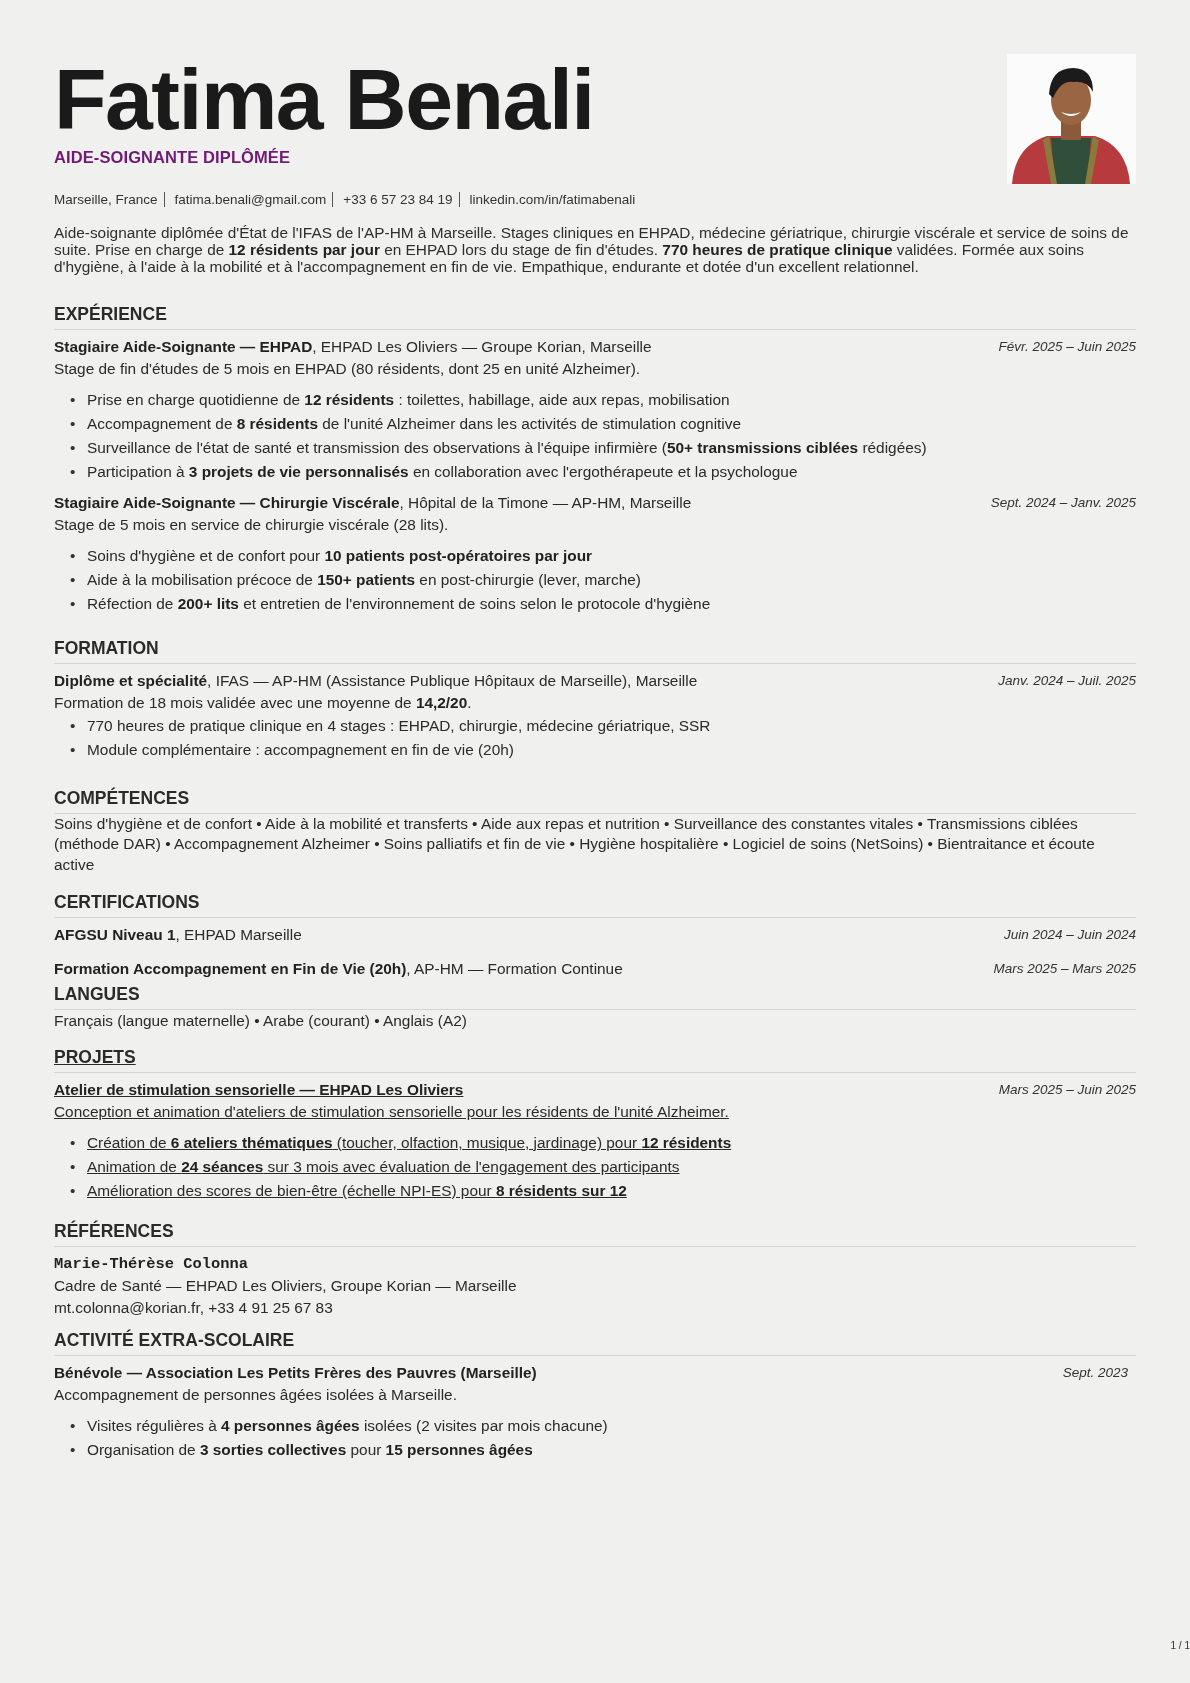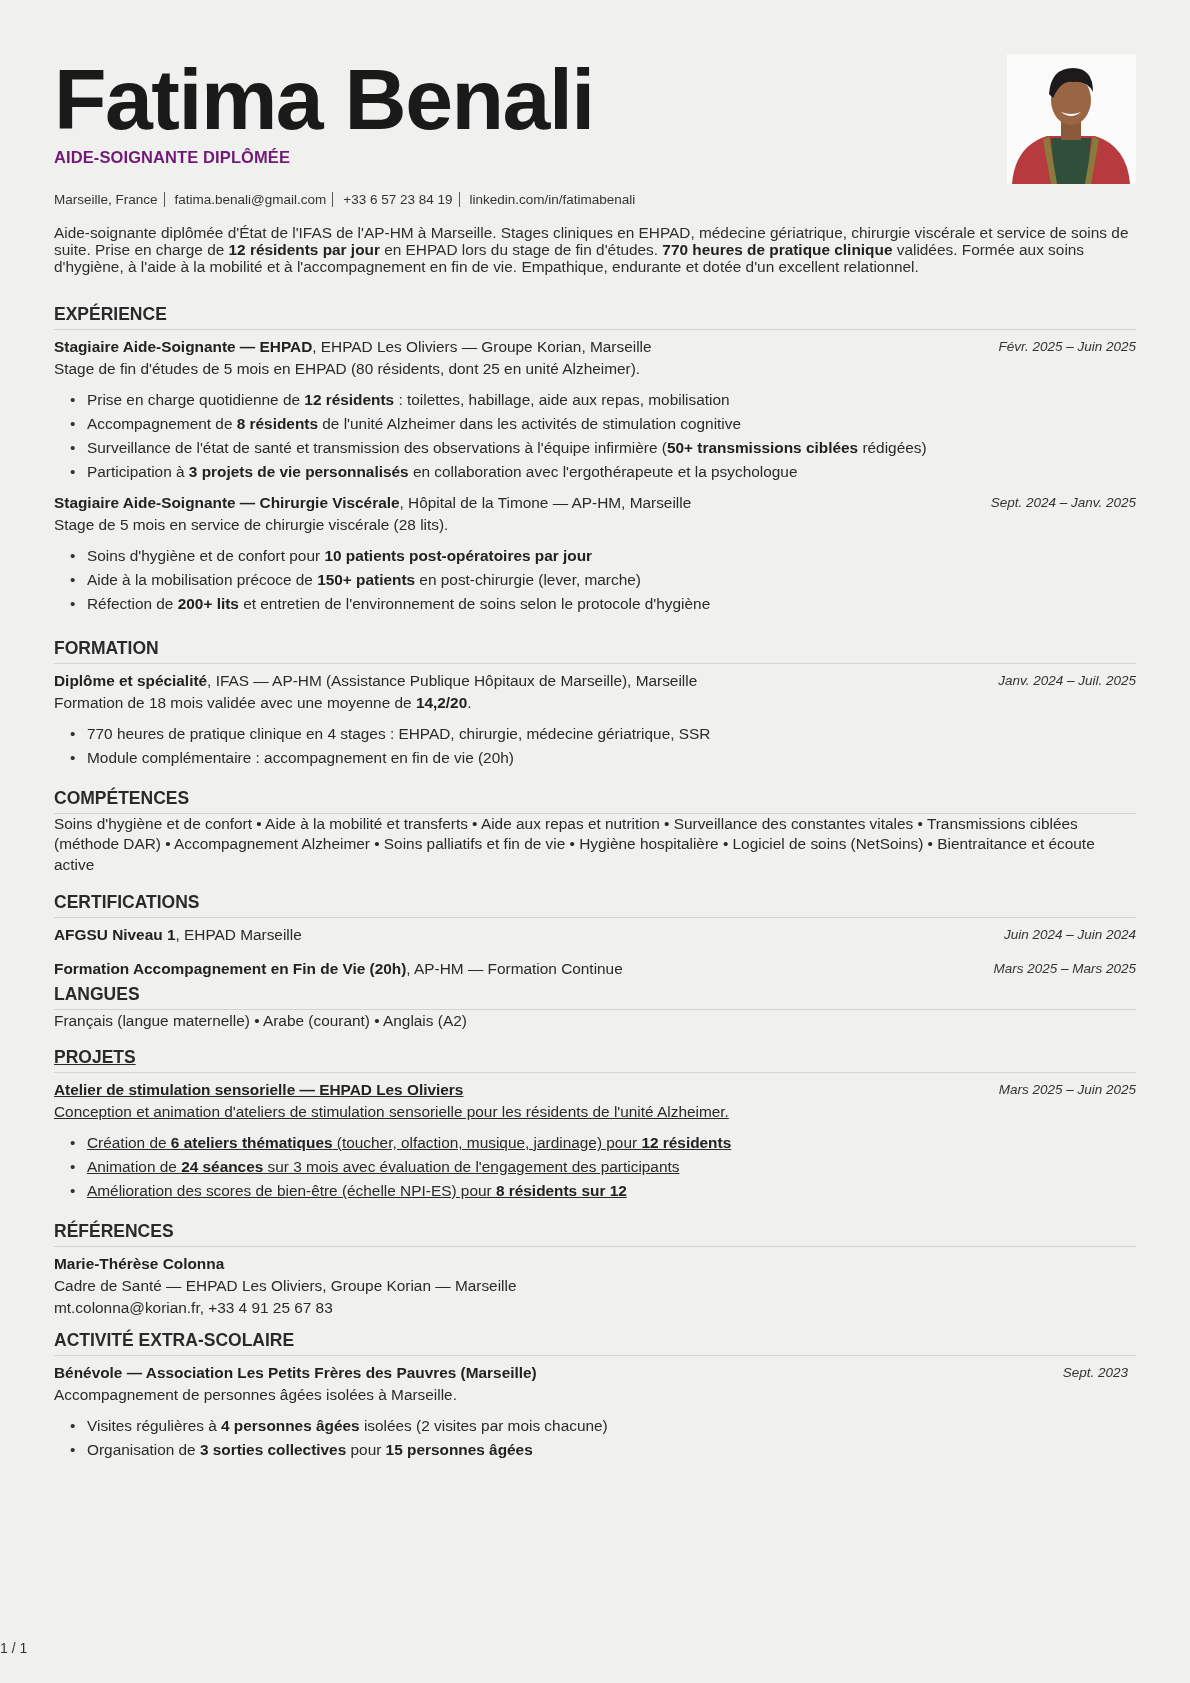--- a/index.html
+++ b/index.html
@@ -16,21 +16,21 @@
   .section { position:absolute; left:0; width:1082px; }
   .sec-h { font-size:17.5px; font-weight:700; color:#2a2a2a; height:22px; line-height:22px; }
   .rule { height:1px; background:#d3d5d2; margin-top:0; }
   .row { position:relative; font-size:15.4px; line-height:22px; white-space:nowrap; }
   .date { position:absolute; right:0; top:0; font-style:italic; font-size:13.5px; color:#333; }
   .desc { font-size:15.4px; line-height:22px; }
   ul { margin:0; padding:0; list-style:none; }
   li { position:relative; padding-left:33px; font-size:15.4px; line-height:24px; white-space:nowrap; }
   li::before { content:"•"; position:absolute; left:16px; top:0; color:#333; }
   .para { font-size:15.4px; line-height:20.4px; }
-  .pagenum { position:absolute; left:0; width:1190px; top:1640px; text-align:left; font-size:14px; color:#333; }
+  .pagenum { position:absolute; left:0; width:1190px; top:1640px; text-align:right; font-size:10px; color:#333; }
 </style>
 </head>
 <body>
 
 <div class="page">
 
   <div class="name">Fatima Benali</div>
   <div class="title">AIDE-SOIGNANTE DIPLÔMÉE</div>
 
   <div class="contact">
@@ -84,21 +84,21 @@
   </div>
 
   <div class="section" style="top:637px;">
     <div class="sec-h">FORMATION</div>
     <div class="rule" style="margin-top:4px;"></div>
     <div class="row" style="margin-top:6px;">
       <b>Diplôme et spécialité</b><span>, IFAS — AP-HM (Assistance Publique Hôpitaux de Marseille), Marseille</span>
       <span class="date">Janv. 2024 – Juil. 2025</span>
     </div>
     <div class="desc"><span>Formation de 18 mois validée avec une moyenne de </span><b>14,2/20</b><span>.</span></div>
-    <ul style="margin-top:8px;">
+    <ul style="margin-top:0;">
       <li>770 heures de pratique clinique en 4 stages : EHPAD, chirurgie, médecine gériatrique, SSR</li>
       <li>Module complémentaire : accompagnement en fin de vie (20h)</li>
     </ul>
   </div>
 
   <div class="section" style="top:787px;">
     <div class="sec-h">COMPÉTENCES</div>
     <div class="rule" style="margin-top:4px;"></div>
     <div class="para" style="">Soins d'hygiène et de confort • Aide à la mobilité et transferts • Aide aux repas et nutrition • Surveillance des constantes vitales • Transmissions ciblées (méthode DAR) • Accompagnement Alzheimer • Soins palliatifs et fin de vie • Hygiène hospitalière • Logiciel de soins (NetSoins) • Bientraitance et écoute active</div>
   </div>
@@ -133,21 +133,21 @@
     <ul style="margin-top:8px;">
       <li><span>Création de </span><b>6 ateliers thématiques</b><span> (toucher, olfaction, musique, jardinage) pour </span><b>12 résidents</b></li>
       <li><span>Animation de </span><b>24 séances</b><span> sur 3 mois avec évaluation de l'engagement des participants</span></li>
       <li><span>Amélioration des scores de bien-être (échelle NPI-ES) pour </span><b>8 résidents sur 12</b></li>
     </ul>
   </div>
 
   <div class="section" style="top:1220px;">
     <div class="sec-h">RÉFÉRENCES</div>
     <div class="rule" style="margin-top:4px;"></div>
-    <div class="row" style="margin-top:6px;"><b>Marie-Thérèse Colonna</b></div>
+    <div class="row" style="margin-top:6px;font-family:Liberation Mono, monospace;"><b>Marie-Thérèse Colonna</b></div>
     <div class="desc">Cadre de Santé — EHPAD Les Oliviers, Groupe Korian — Marseille</div>
     <div class="desc">mt.colonna@korian.fr, +33 4 91 25 67 83</div>
   </div>
 
   <div class="section" style="top:1329px;">
     <div class="sec-h">ACTIVITÉ EXTRA-SCOLAIRE</div>
     <div class="rule" style="margin-top:4px;"></div>
     <div class="row" style="margin-top:6px;">
       <b>Bénévole — Association Les Petits Frères des Pauvres (Marseille)</b>
       <span class="date" style="right:8px;">Sept. 2023</span>

